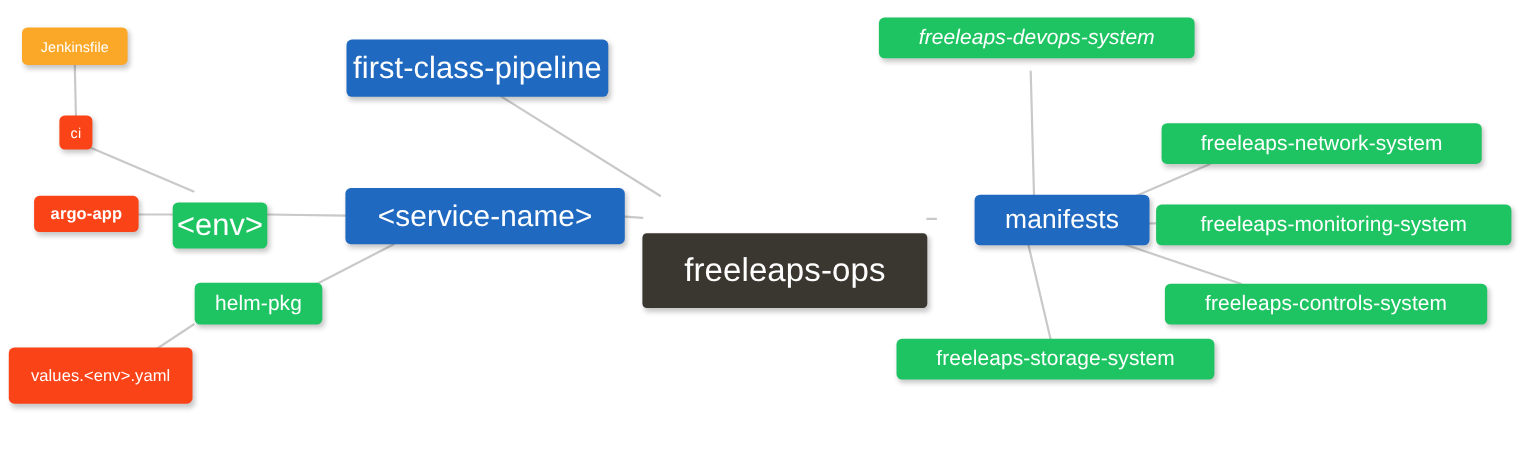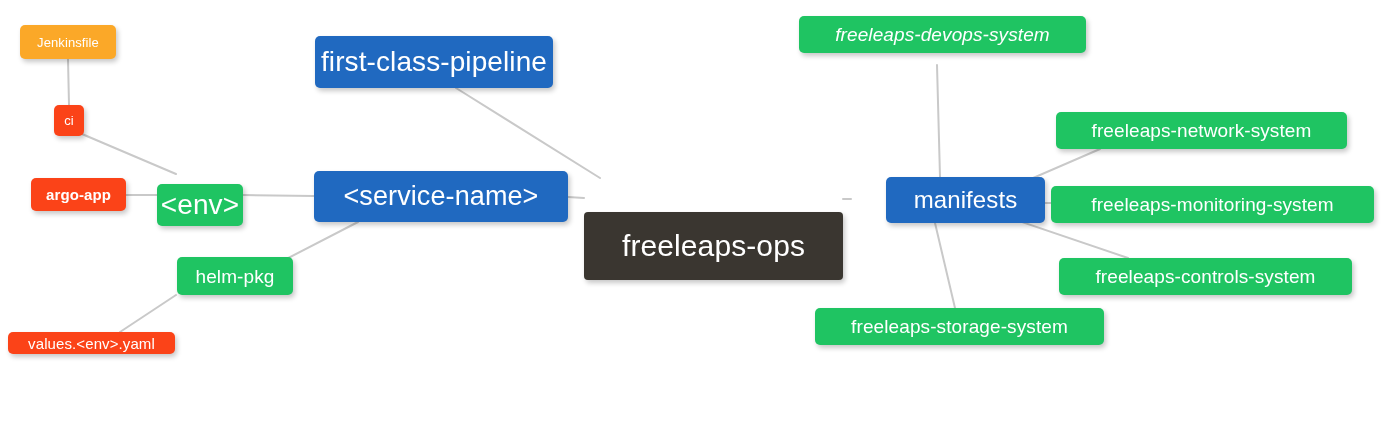--- a/index.html
+++ b/index.html
@@ -81,21 +81,21 @@
       </div>
       <div class="node c-red" style="left: 31px; top: 178px; width: 95px; height: 33px; font-size: 15px; font-weight: bold;">
         <span class="node-label">argo-app</span>
       </div>
       <div class="node c-green" style="left: 157px; top: 184px; width: 86px; height: 42px; font-size: 28px;">
         <span class="node-label">&lt;env&gt;</span>
       </div>
       <div class="node c-green" style="left: 149px; top: 257px; width: 116px; height: 38px; font-size: 19px; margin-left: 28px;">
         <span class="node-label">helm-pkg</span>
       </div>
-      <div class="node c-red" style="left: 8px; top: 332px; width: 167px; height: 22px; font-size: 15px;">
+      <div class="node c-red" style="left: 8px; top: 316px; width: 167px; height: 51px; font-size: 15px;">
         <span class="node-label">values.&lt;env&gt;.yaml</span>
       </div>
       <div class="node c-blue" style="left: 315px; top: 36px; width: 238px; height: 52px; font-size: 28px;">
         <span class="node-label">first-class-pipeline</span>
       </div>
       <div class="node c-blue" style="left: 314px; top: 171px; width: 254px; height: 51px; font-size: 27px;">
         <span class="node-label">&lt;service-name&gt;</span>
       </div>
       <div class="node c-root" style="left: 584px; top: 170px; width: 259px; height: 68px; font-size: 30px; margin-top: 42px;">
         <span class="node-label">freeleaps-ops</span>

